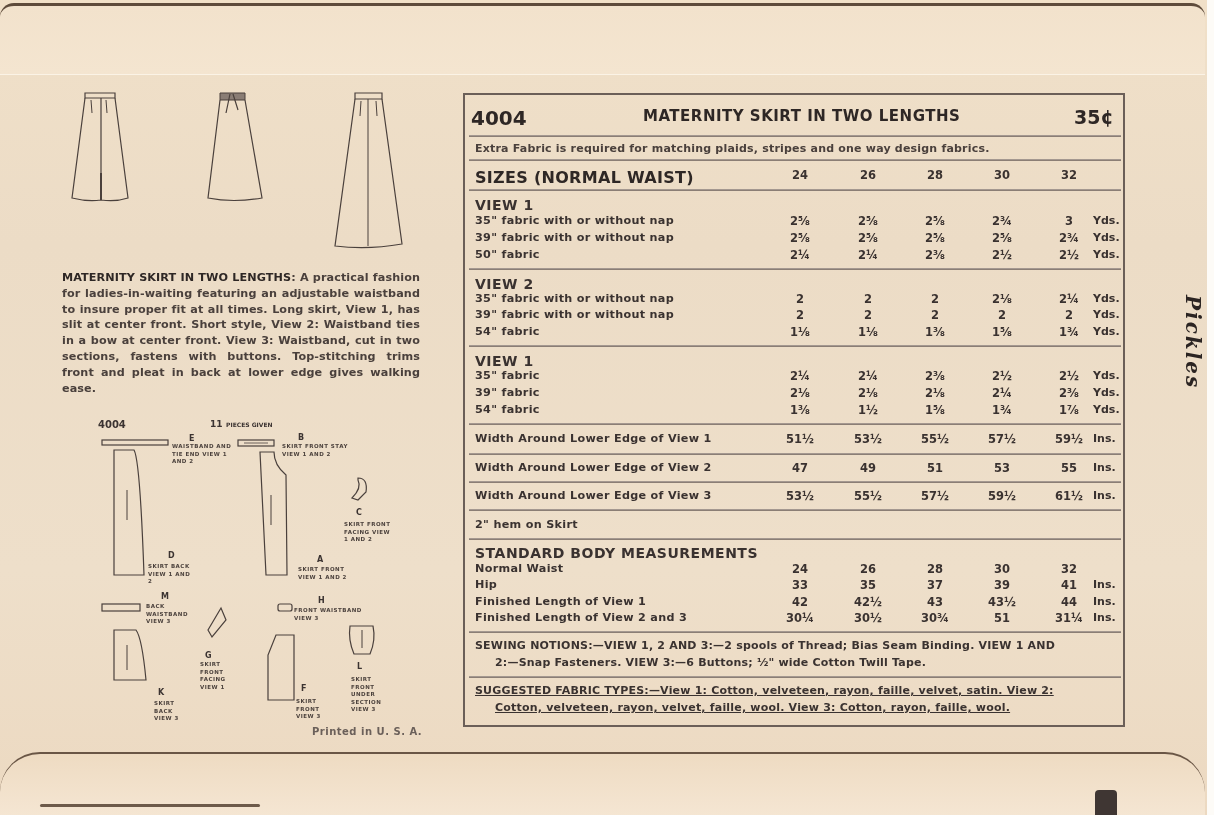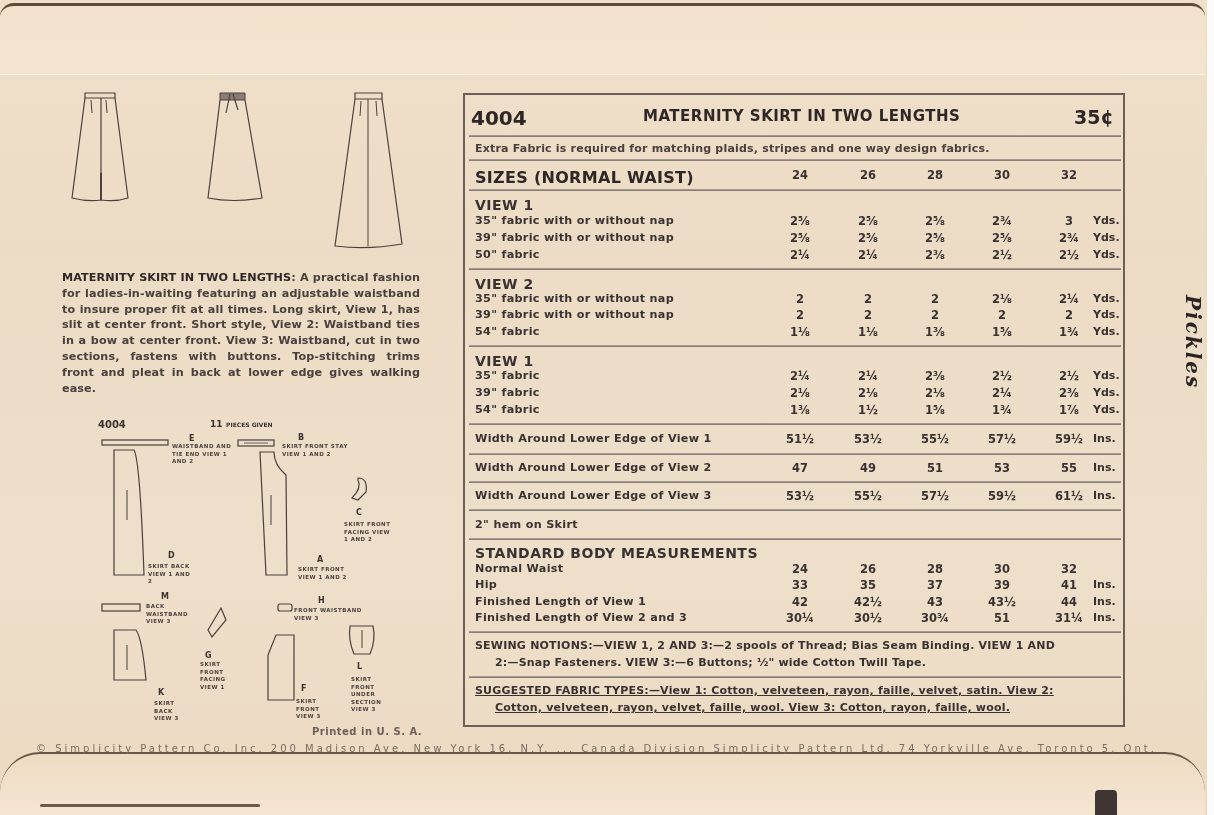--- a/index.html
+++ b/index.html
@@ -91,21 +91,20 @@
 </head>
 <body>
 
 <div class="envelope">
   <div class="top-flap"></div>
   <div class="bottom-flap"></div>
   <div class="bottom-shadow"></div>
   <div class="right-edge"></div>
   <div class="tab-dark"></div>
   <div class="handwriting">Pickles</div>
-  <div class="copyright">© Simplicity Pattern Co. Inc. 200 Madison Ave. New York 16, N.Y. ... Canada Division Simplicity Pattern Ltd. 74 Yorkville Ave. Toronto 5, Ont.</div>
 
   <div class="illus" style="left:68px;top:88px;">
     <svg width="70" height="120" viewBox="0 0 70 120">
       <path d="M17 5 L47 5 L47 10 L17 10 Z" fill="none" stroke="#4a403c" stroke-width="1.2"></path>
       <path d="M17 10 L4 110 Q20 114 33 112 L33 10 M47 10 L60 110 Q48 114 33 112" fill="none" stroke="#4a403c" stroke-width="1.2"></path>
       <path d="M23 12 L24 25 M38 12 L39 25" stroke="#4a403c" stroke-width="1"></path>
       <path d="M33 85 L33 112" stroke="#4a403c" stroke-width="2"></path>
     </svg>
   </div>
   <div class="illus" style="left:200px;top:88px;">

